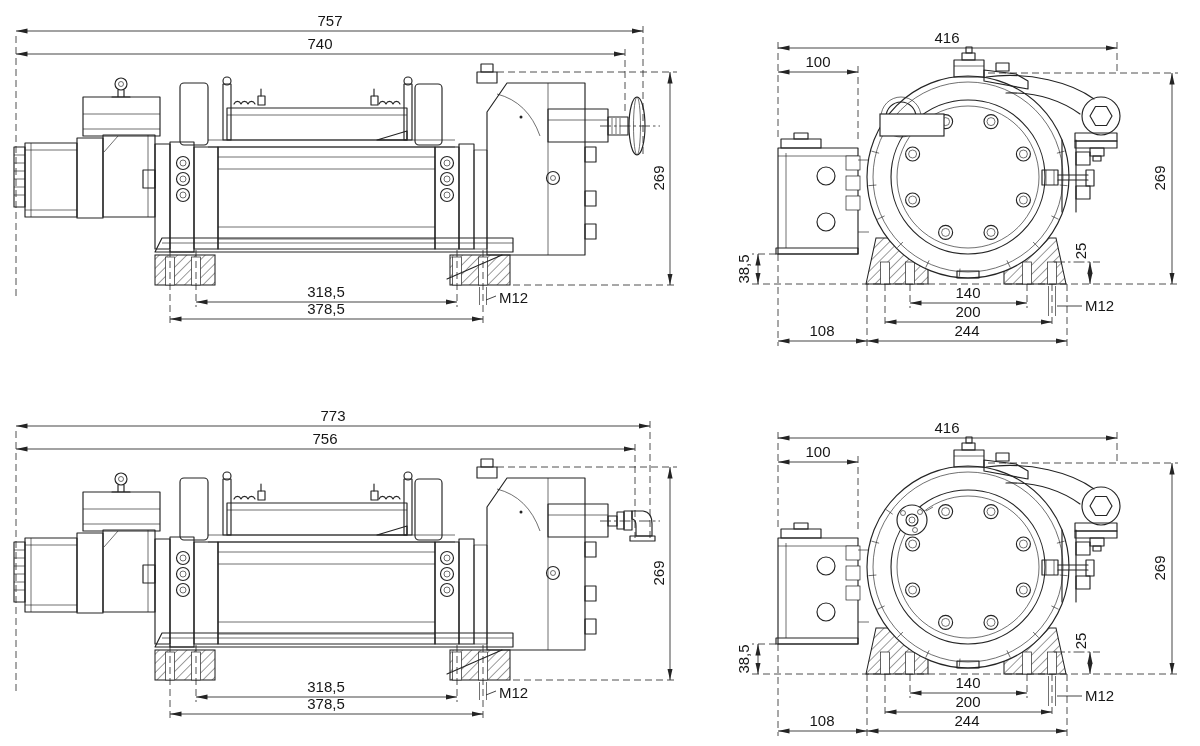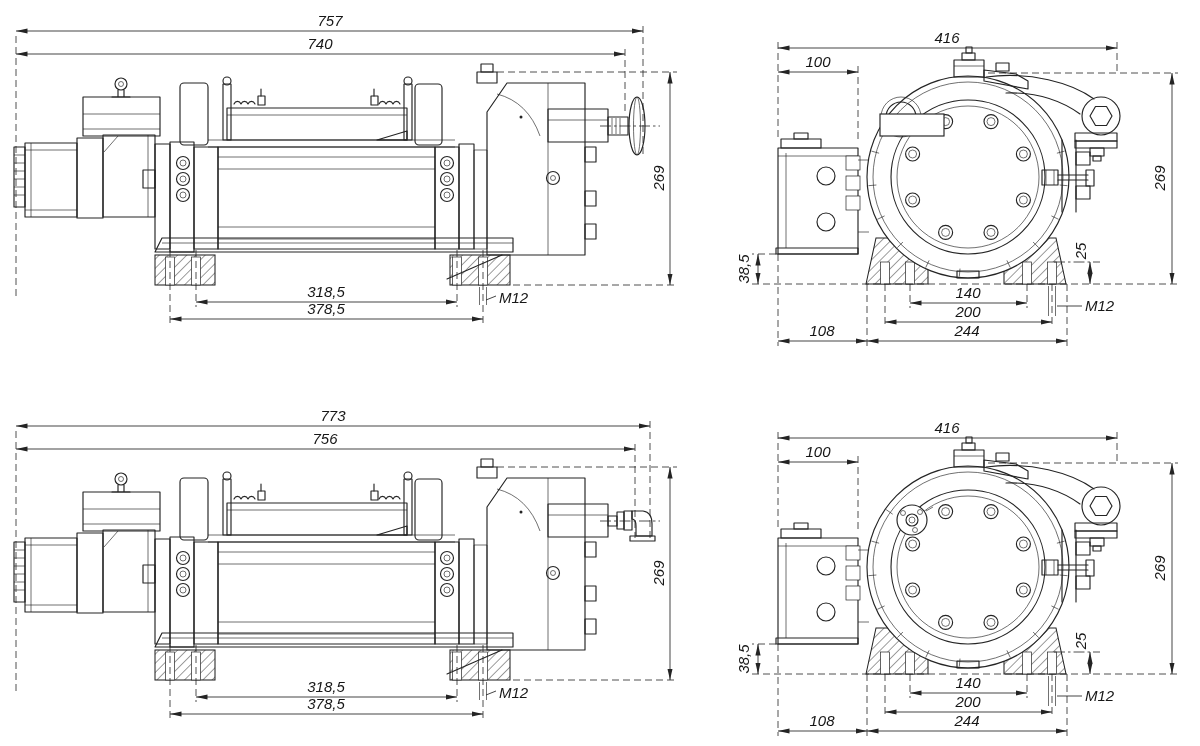--- a/index.html
+++ b/index.html
@@ -1,16 +1,16 @@
 <!DOCTYPE html>
 <html><head>
 <meta charset="utf-8">
 <style>
   html,body{margin:0;padding:0;background:#ffffff;}
-  .page{width:1200px;height:746px;background:#ffffff;position:relative;overflow:hidden;font-style:italic;}
+  .page{width:1200px;height:746px;background:#ffffff;position:relative;overflow:hidden;}
   svg{display:block}
   .o{stroke:#242424;fill:none;stroke-width:1.15;stroke-linejoin:round;stroke-linecap:round}
   .t{stroke:#242424;fill:none;stroke-width:.65;stroke-linejoin:round}
   .w{fill:#ffffff;stroke:#242424;stroke-width:1.15}
   .wt{fill:#ffffff;stroke:#242424;stroke-width:.7}
   .d{stroke:#242424;fill:none;stroke-width:.85}
   .x{stroke:#242424;fill:none;stroke-width:.8;stroke-dasharray:7 4}
   .c{stroke:#242424;fill:none;stroke-width:.8;stroke-dasharray:11 3 2.5 3}
   .h{fill:url(#hatch);stroke:#242424;stroke-width:1.05}
   .lbl{font-family:"Liberation Sans",sans-serif;font-size:15px;fill:#161616}

